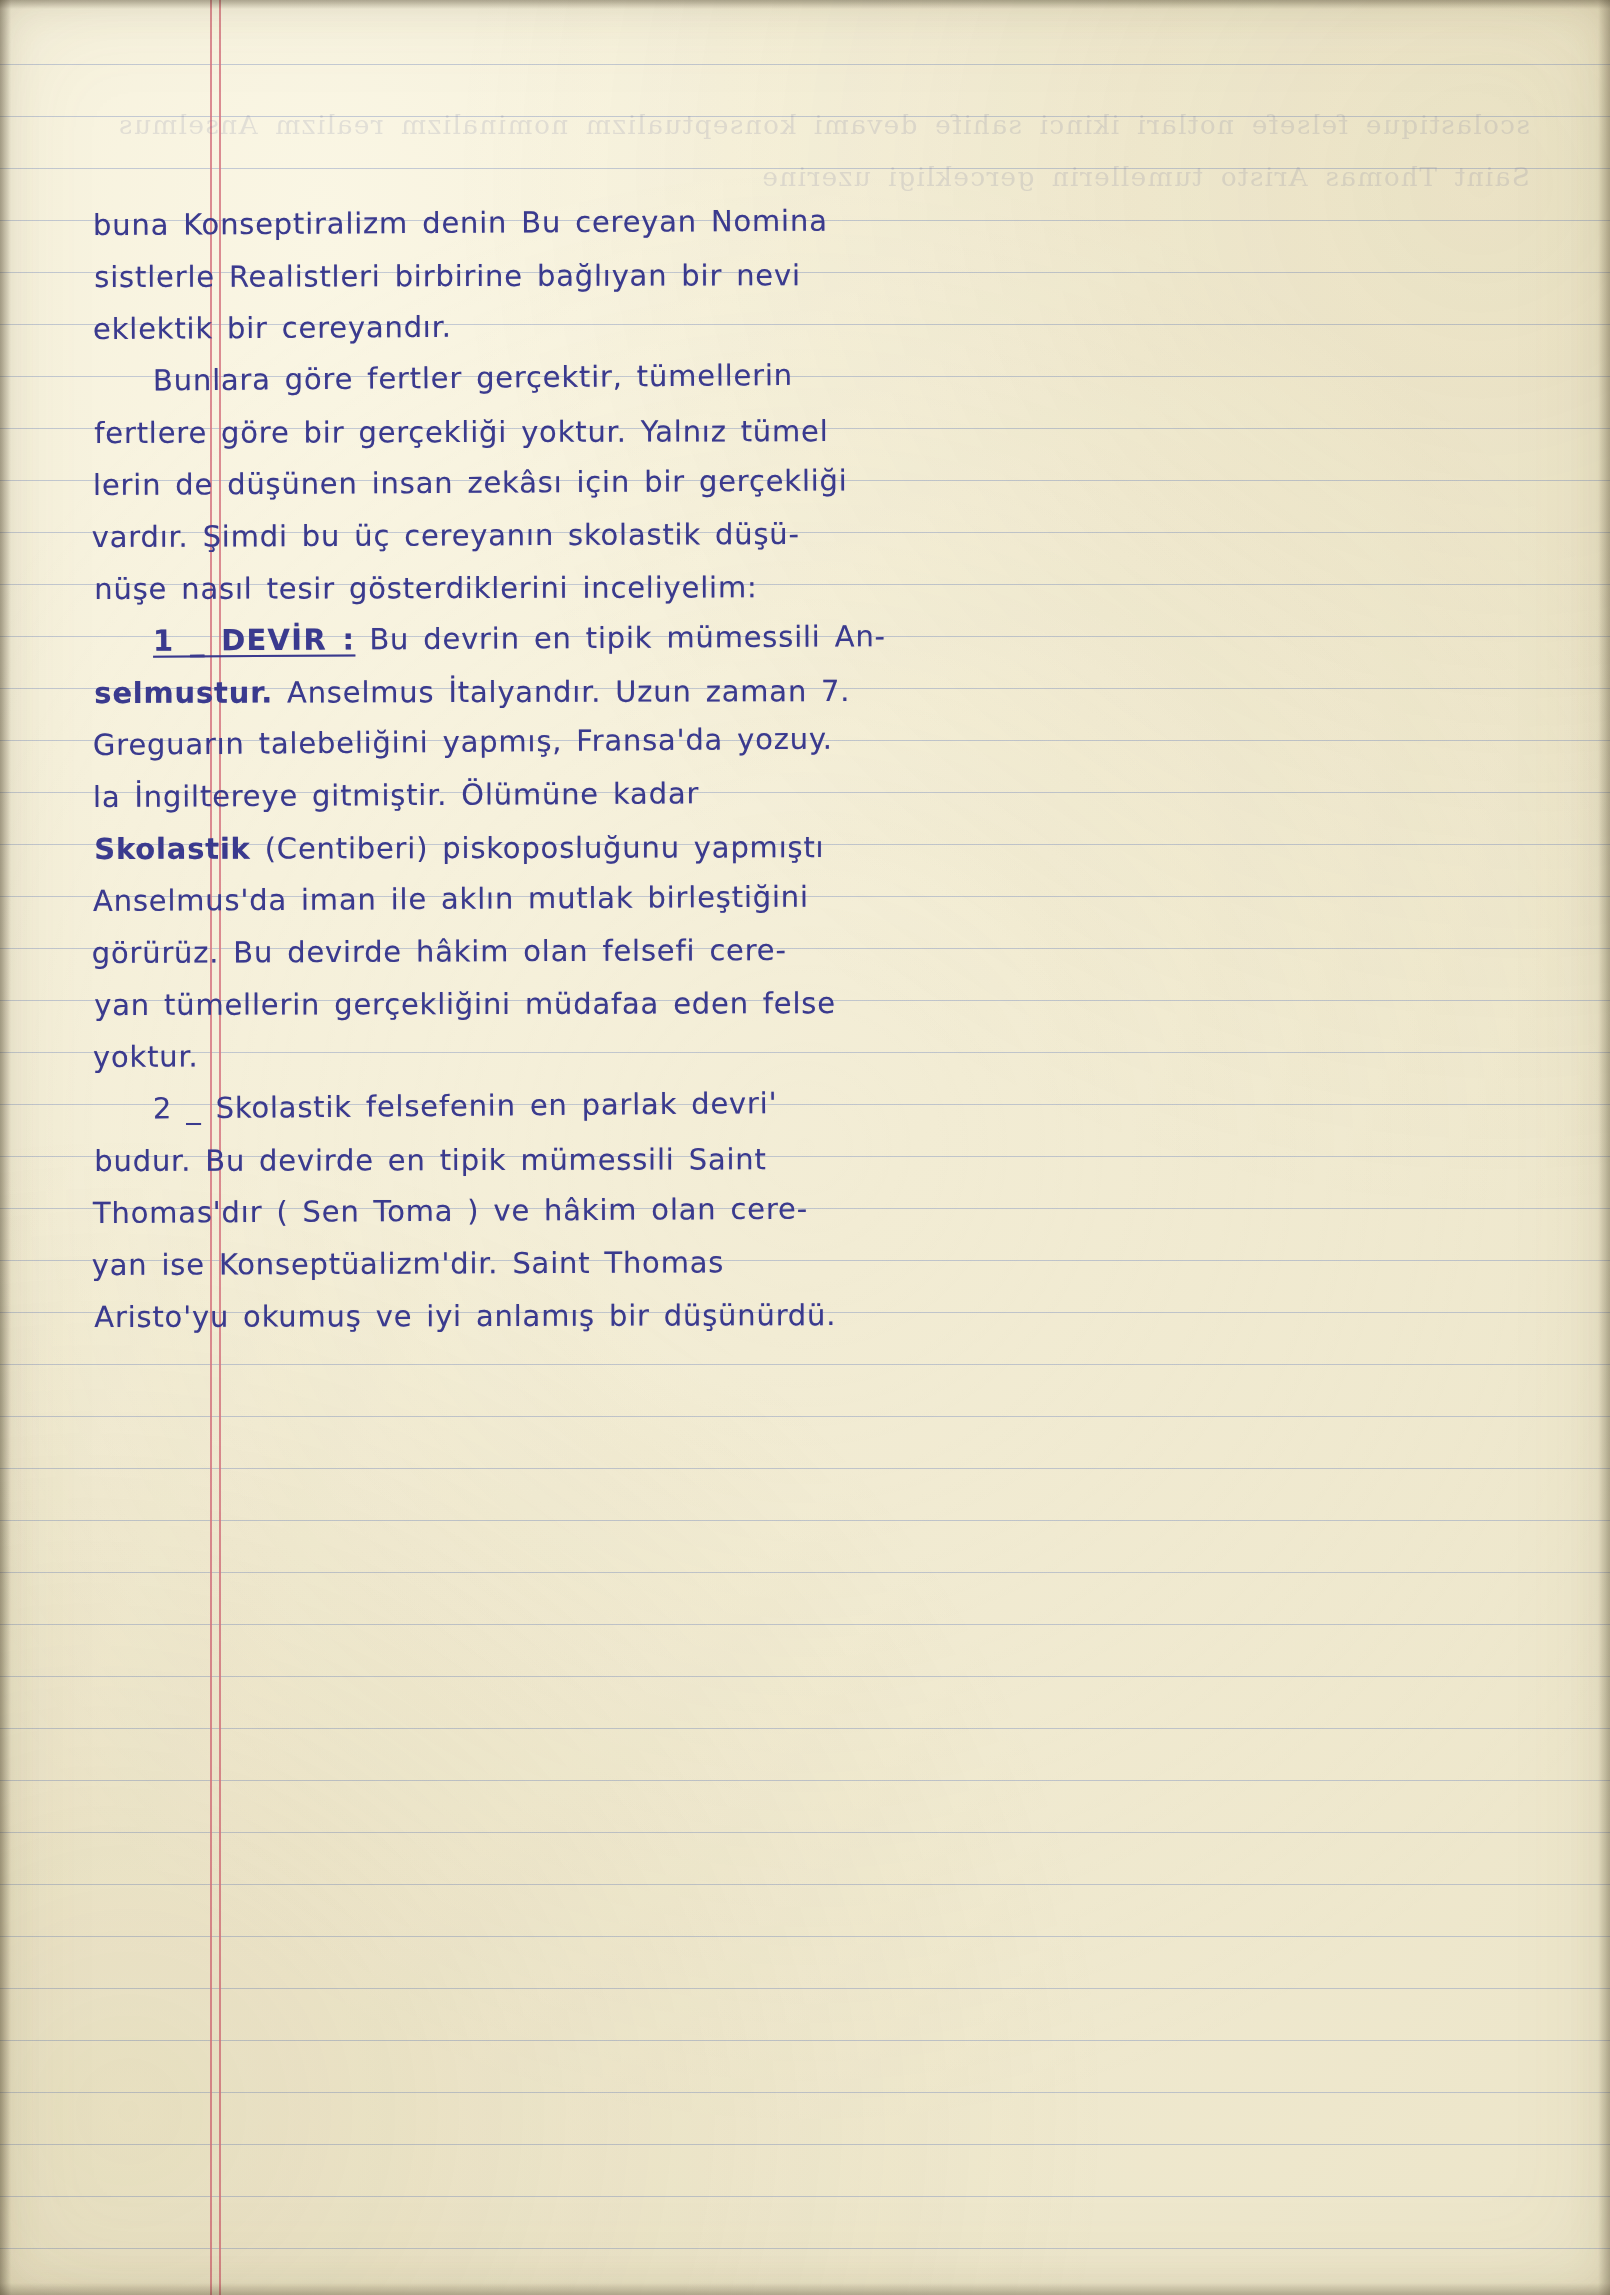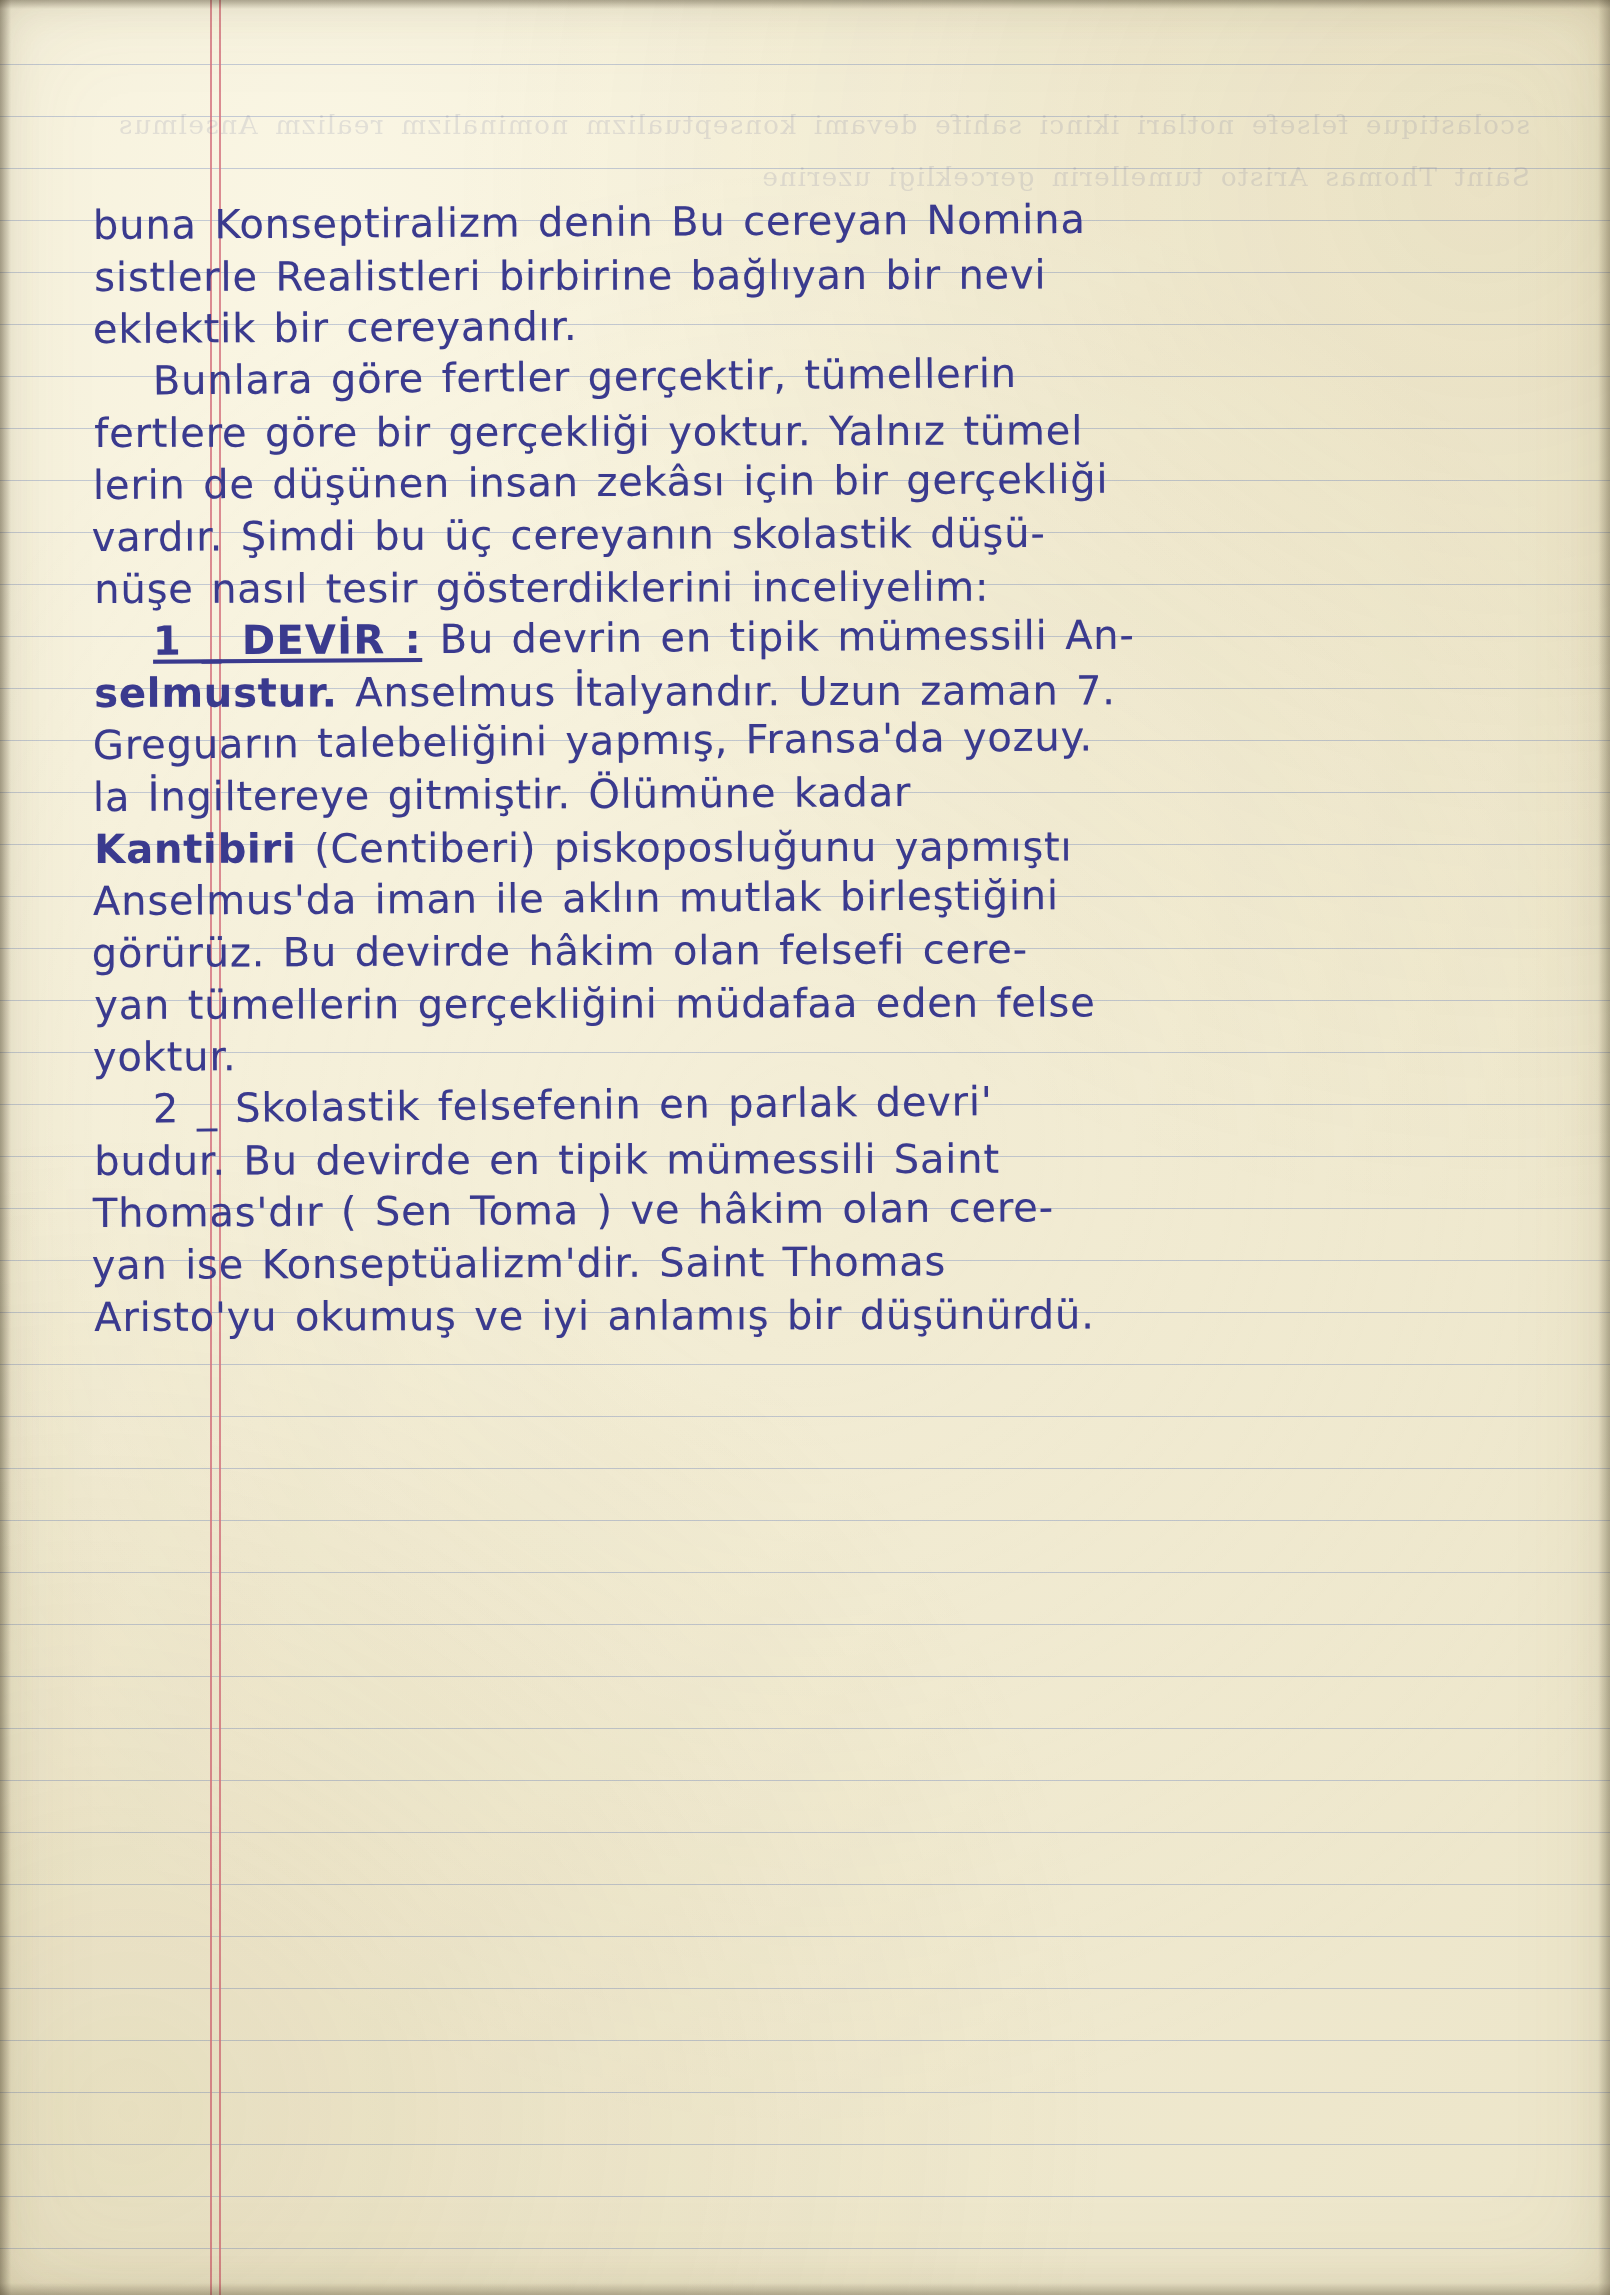--- a/index.html
+++ b/index.html
@@ -83,21 +83,21 @@
   }
 
   
   .handwriting {
     position: absolute;
     left: 93px;
     right: 66px;
     top: 199px;
     color: #3a3a8e;
     font-family: "DejaVu Sans", sans-serif;
-    font-size: 40px;
+    font-size: 29px;
     line-height: 52px;
     letter-spacing: 0.8px;
     word-spacing: 4px;
     text-shadow: 0 0 0.7px rgba(58,58,142,0.35);
   }
   .handwriting p {
     margin: 0;
   }
   .handwriting .indent {
     display: inline-block;
@@ -171,21 +171,21 @@
     <p class="hw-line skew-c"><span class="indent"></span><span>Bunlara göre fertler gerçektir, tümellerin</span></p>
     <p class="hw-line skew-b"><span>fertlere göre bir gerçekliği yoktur. Yalnız tümel</span></p>
     <p class="hw-line skew-a"><span>lerin de düşünen insan zekâsı için bir gerçekliği</span></p>
     <p class="hw-line skew-d"><span>vardır. Şimdi bu üç cereyanın skolastik düşü-</span></p>
     <p class="hw-line skew-b"><span>nüşe nasıl tesir gösterdiklerini inceliyelim:</span></p>
 
     <p class="hw-line skew-a"><span class="indent"></span><span class="hdg">1 _ DEVİR :</span> <span>Bu devrin en tipik mümessili An-</span></p>
     <p class="hw-line skew-b"><span class="bold">selmustur.</span> <span>Anselmus İtalyandır. Uzun zaman 7.</span></p>
     <p class="hw-line skew-c"><span>Greguarın talebeliğini yapmış, Fransa'da yozuy.</span></p>
     <p class="hw-line skew-a"><span>la İngiltereye gitmiştir. Ölümüne kadar</span></p>
-    <p class="hw-line skew-b"><span class="bold">Kantibiri</span> <span>(Centiberi) piskoposluğunu yapmıştı</span></p>
+    <p class="hw-line skew-b"><span class="bold">Skolastik</span> <span>(Centiberi) piskoposluğunu yapmıştı</span></p>
     <p class="hw-line skew-a"><span>Anselmus'da iman ile aklın mutlak birleştiğini</span></p>
     <p class="hw-line skew-d"><span>görürüz. Bu devirde hâkim olan felsefi cere-</span></p>
     <p class="hw-line skew-b"><span>yan tümellerin gerçekliğini müdafaa eden felse</span></p>
     <p class="hw-line skew-a"><span>yoktur.</span></p>
 
     <p class="hw-line skew-c"><span class="indent"></span><span>2 _ Skolastik felsefenin en parlak devri'</span></p>
     <p class="hw-line skew-b"><span>budur. Bu devirde en tipik mümessili Saint</span></p>
     <p class="hw-line skew-a"><span>Thomas'dır ( Sen Toma ) ve hâkim olan cere-</span></p>
     <p class="hw-line skew-d"><span>yan ise Konseptüalizm'dir. Saint Thomas</span></p>
     <p class="hw-line skew-b"><span>Aristo'yu okumuş ve iyi anlamış bir düşünürdü.</span></p>

